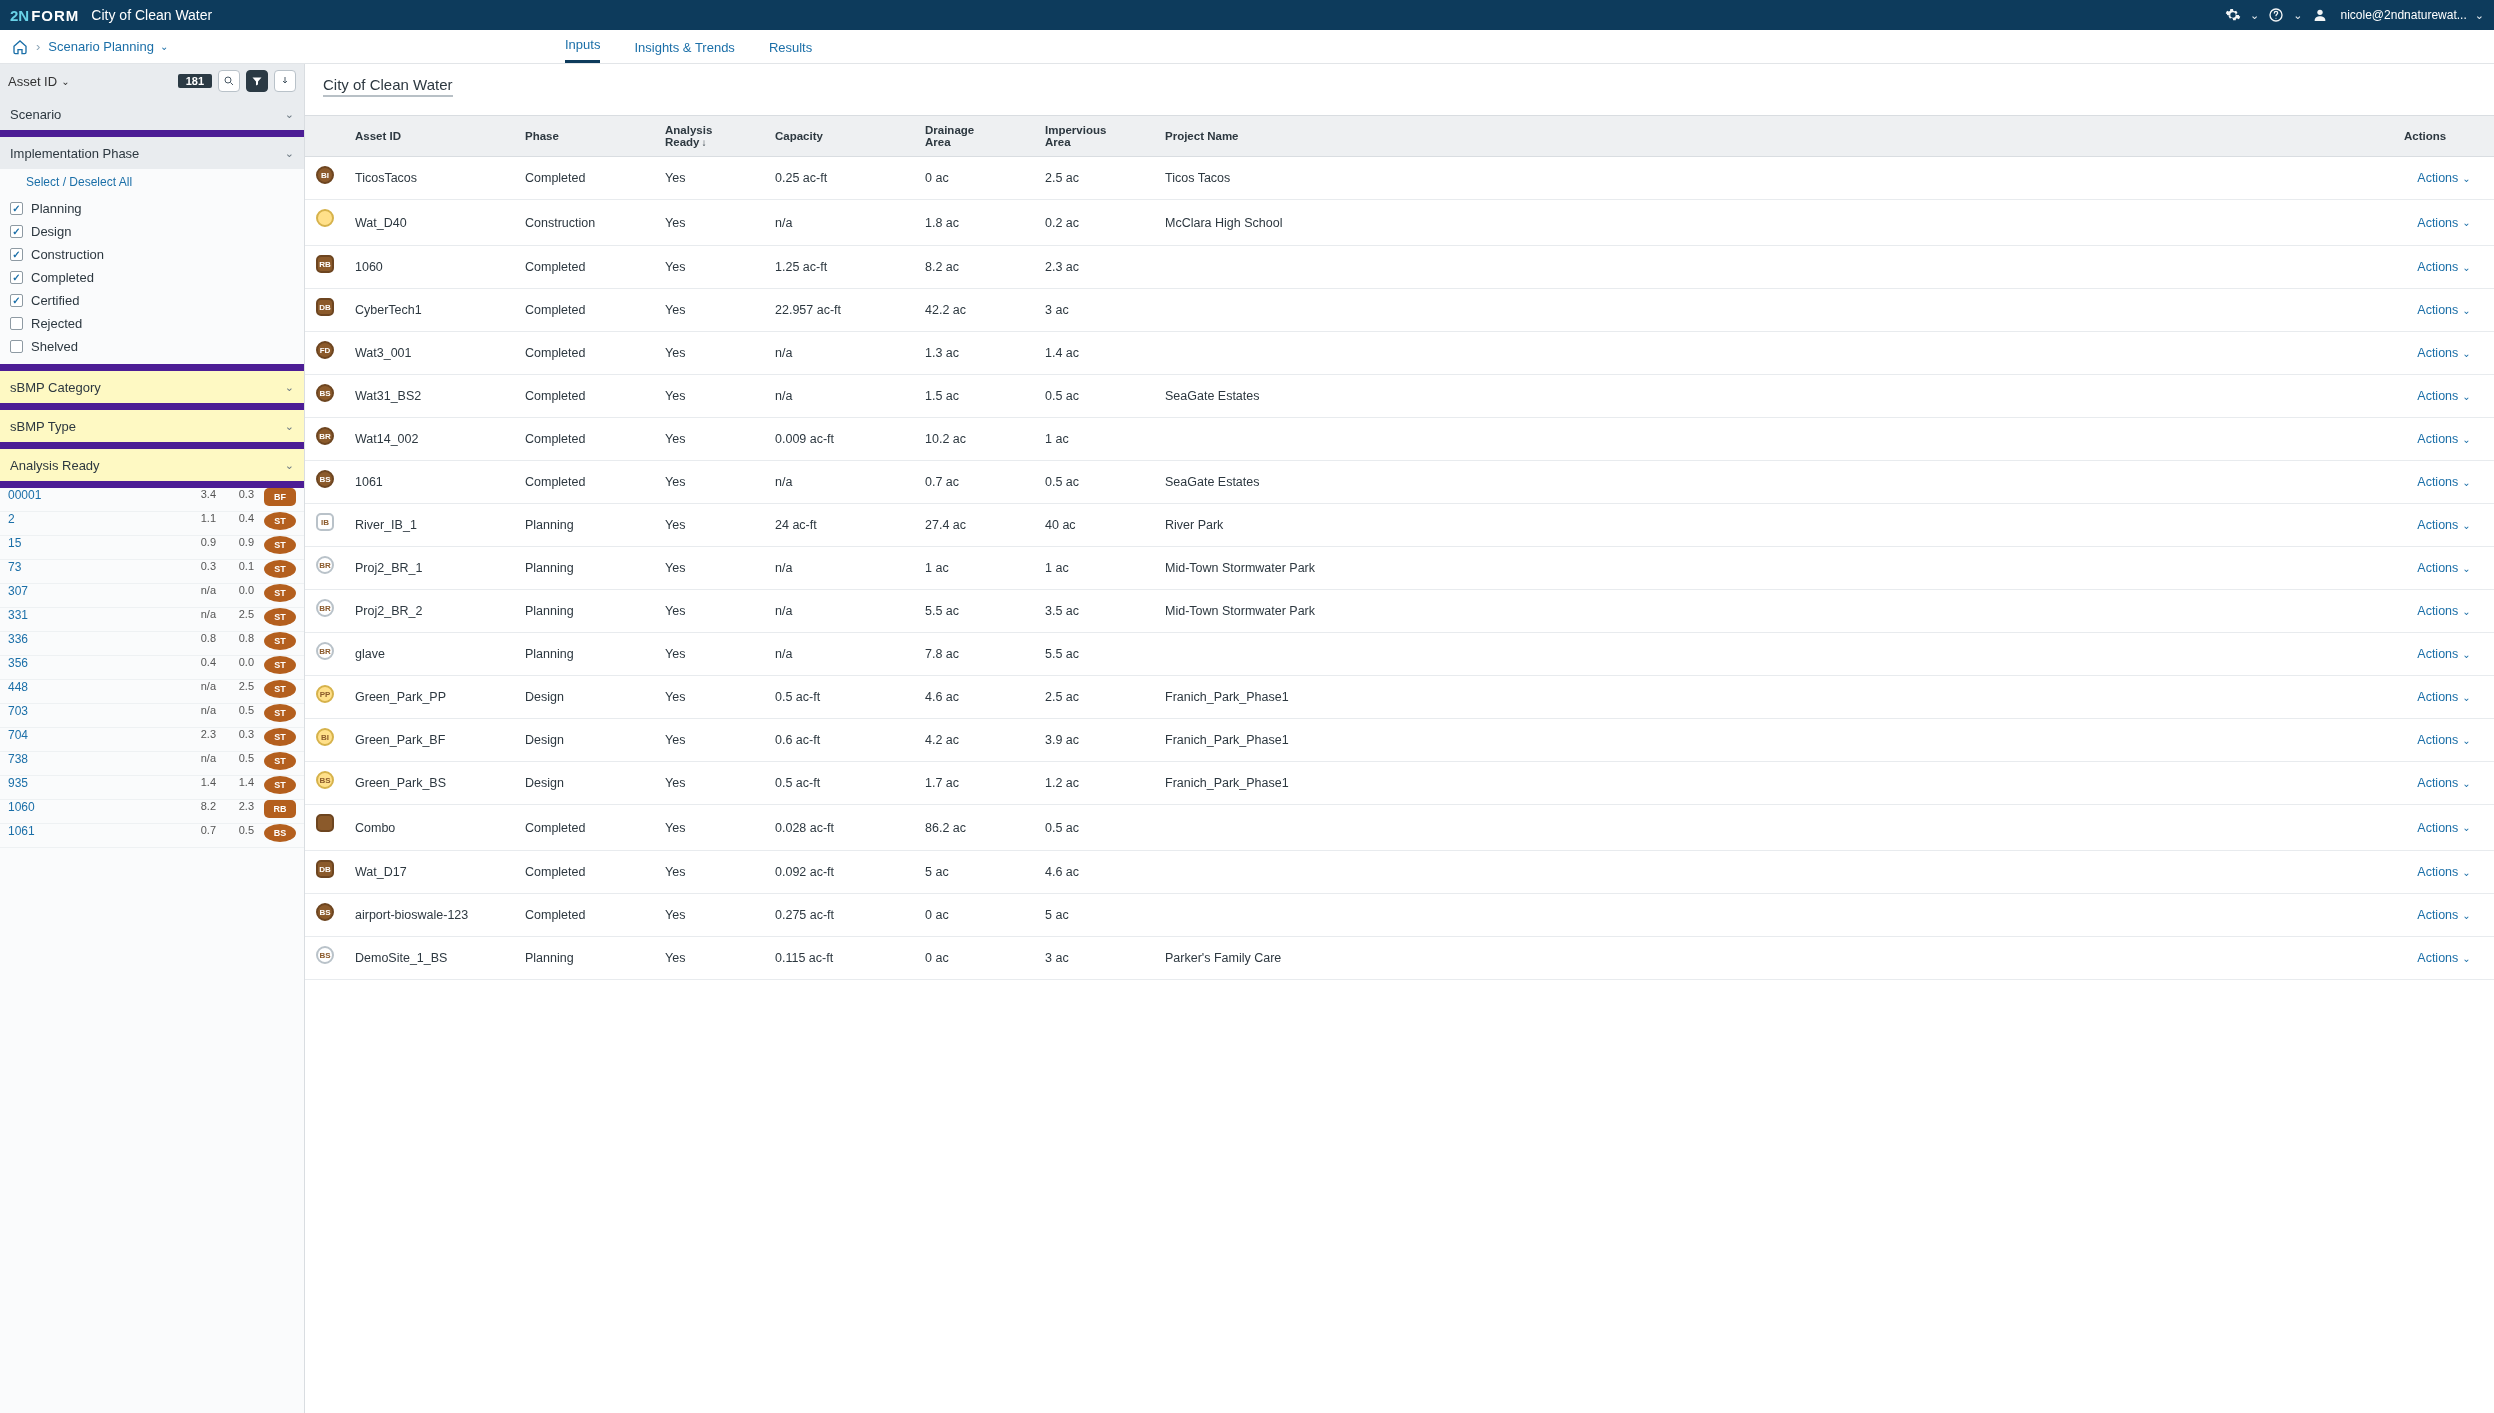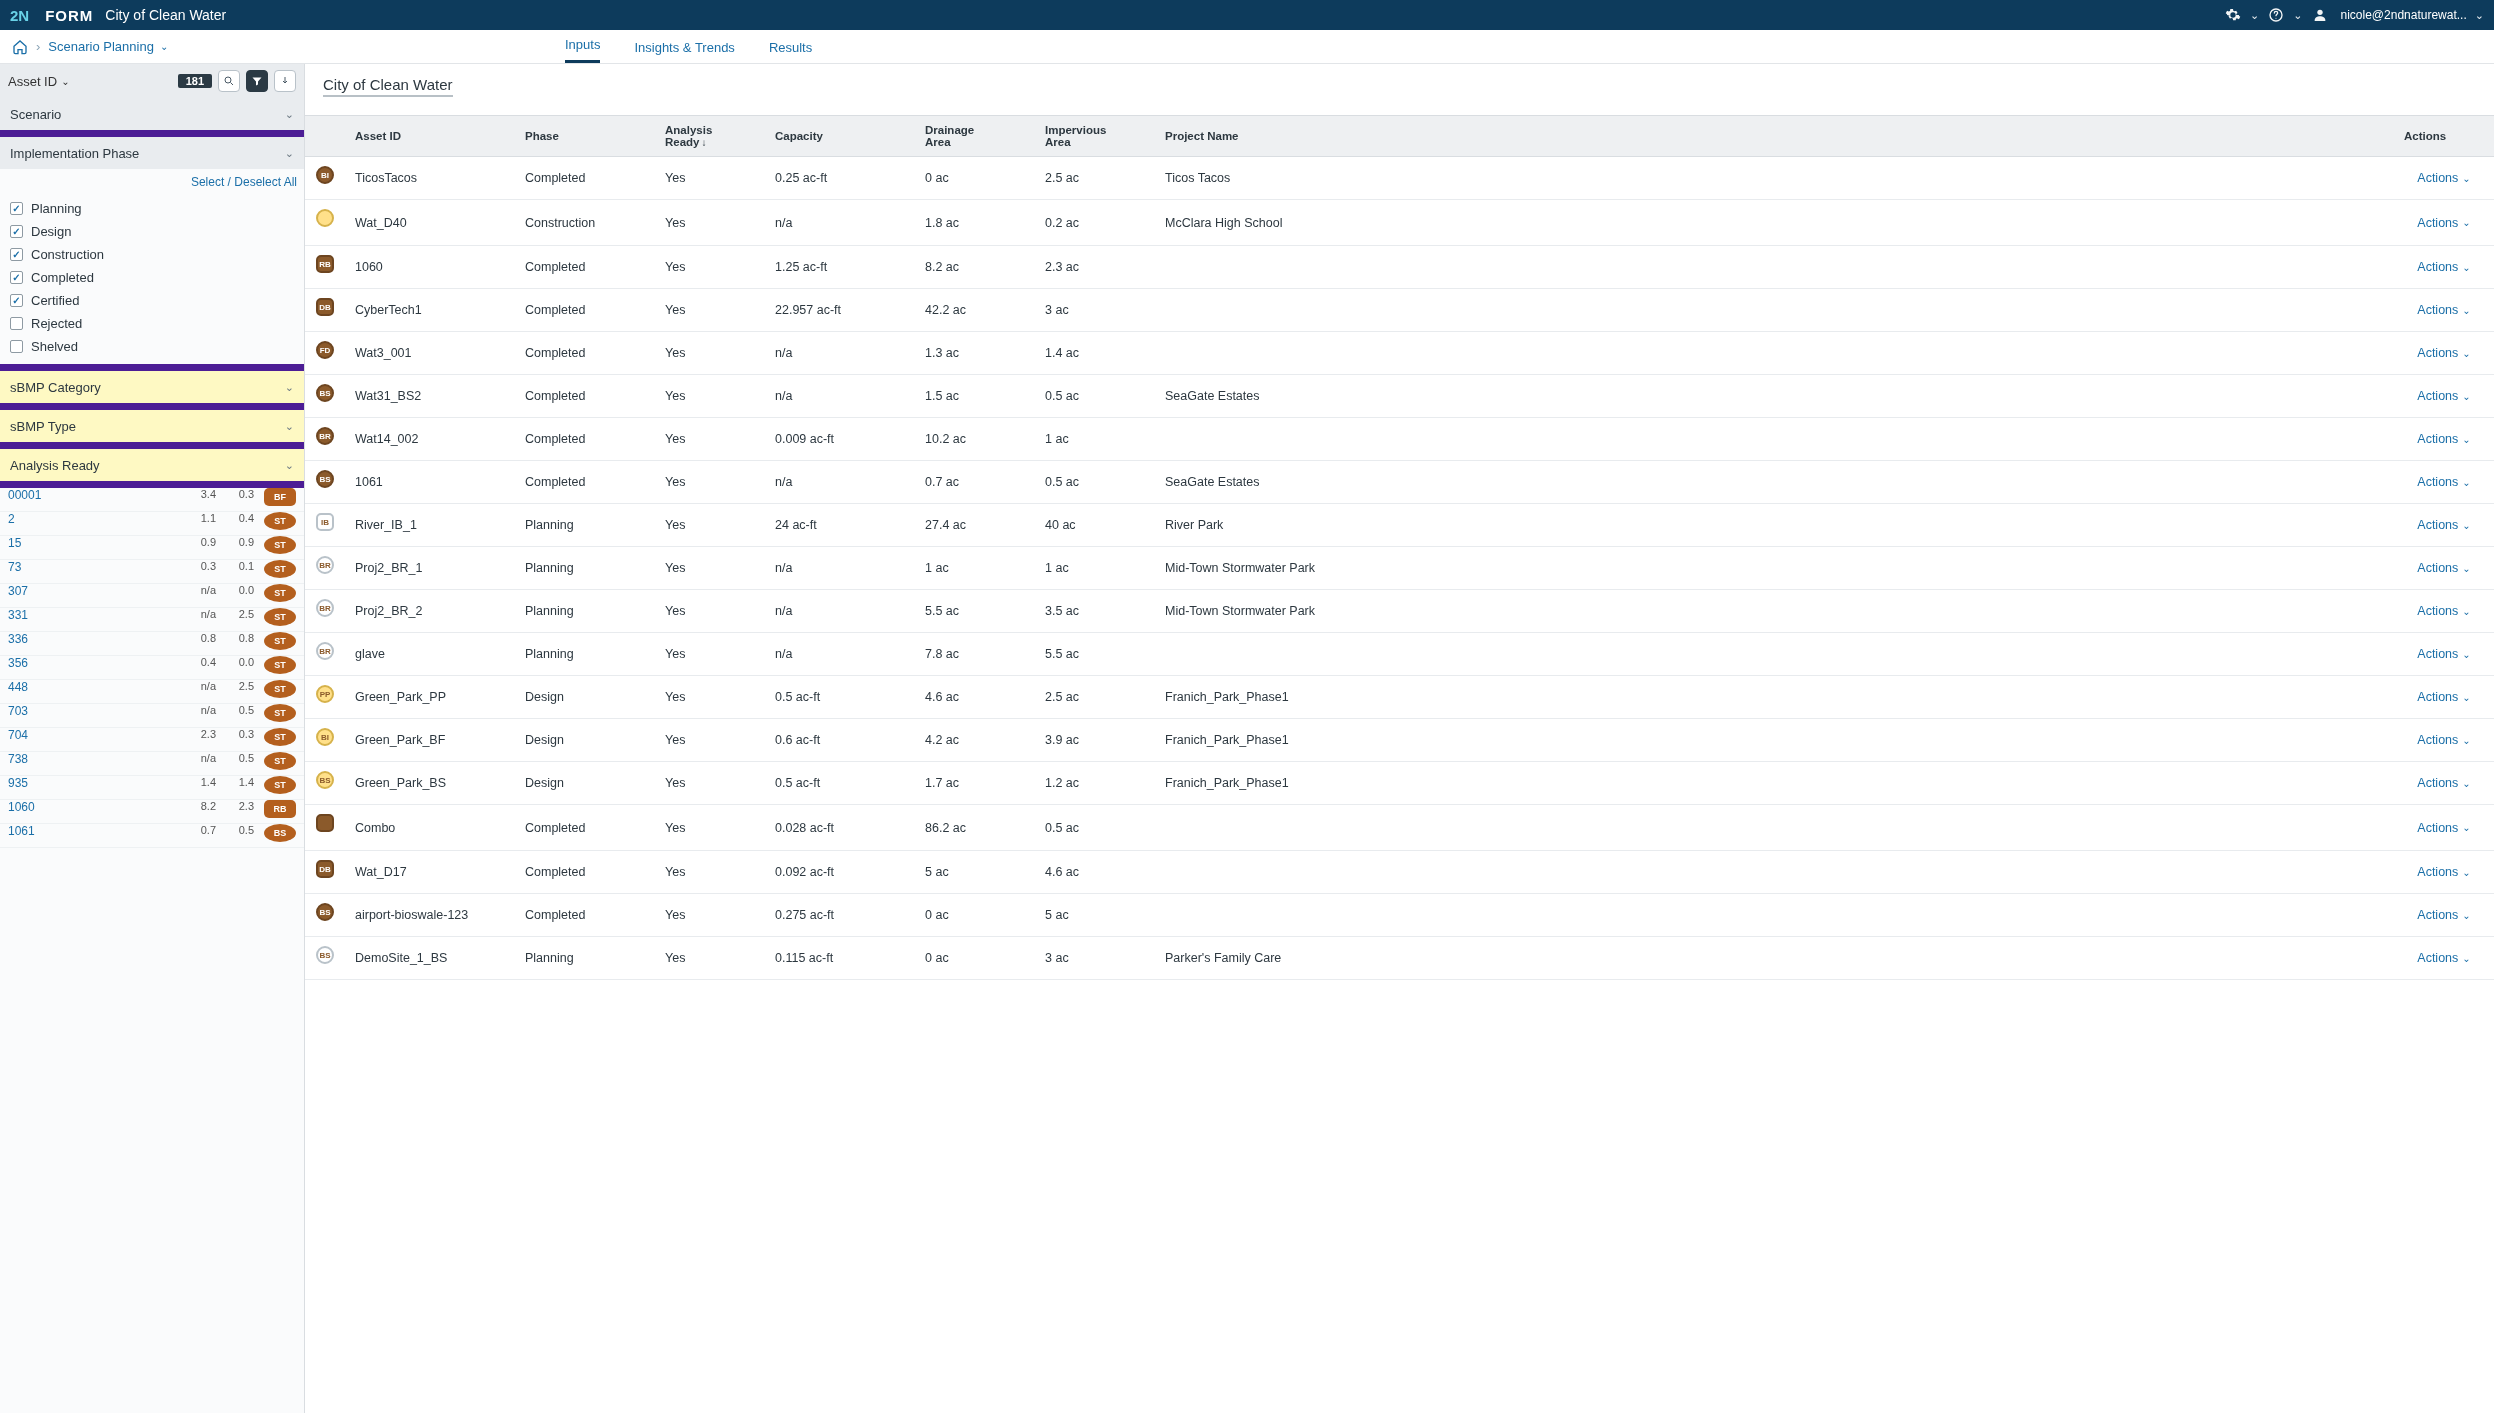--- a/index.html
+++ b/index.html
@@ -1,19 +1,19 @@
 <!DOCTYPE html>
 <html><head>
 <meta charset="utf-8">
 <style>
 * { box-sizing: border-box; margin: 0; padding: 0; }
 body { font-family: "Segoe UI", "Helvetica Neue", Arial, sans-serif; font-size: 13px; color: #333; background:#fff; }
 
 .topbar { background:#0d3b5c; color:#fff; height:30px; display:flex; align-items:center; padding:0 10px; }
-.topbar .logo { font-weight:600; font-size:15px; display:flex; align-items:center; gap:16px;}
+.topbar .logo { font-weight:600; font-size:15px; display:flex; align-items:center; gap:2px;}
 .topbar .logo .two { color:#69d2e7; font-weight:700;}
 .topbar .logo .form { letter-spacing:1px; }
 .topbar .city { margin-left:12px; font-weight:400; font-size:14px;}
 .topbar .right { margin-left:auto; display:flex; align-items:center; gap:8px;}
 .topbar .right .ic { width:18px; height:18px; display:inline-flex; align-items:center; justify-content:center; opacity:0.95;}
 .topbar .right .chev { font-size:11px; opacity:0.9;}
 .topbar .right .user { font-size:12px; margin-left:4px;}
 
 .navrow { display:flex; align-items:center; border-bottom:1px solid #e2e5e8; height:34px;}
 .crumbs { display:flex; align-items:center; gap:8px; padding:0 12px; color:#1b6fa8; font-size:13px; width:305px; flex:0 0 305px;}
@@ -30,21 +30,21 @@
 .filterhead { background:#e9ecef; height:34px; display:flex; align-items:center; padding:0 8px; gap:6px;}
 .filterhead .lbl { font-weight:500; font-size:13px; display:flex; align-items:center; gap:4px;}
 .filterhead .spacer { flex:1;}
 .filterhead .pill { background:#2b3a44; color:#fff; border-radius:2px; padding:1px 8px; font-size:11px; font-weight:600;}
 .filterhead .tool { width:22px; height:22px; border:1px solid #b9c2c9; border-radius:4px; display:flex; align-items:center; justify-content:center; background:#fff; font-size:12px; color:#4a5a66;}
 .filterhead .tool.dark { background:#2b3a44; color:#fff; border-color:#2b3a44;}
 .accord { border-bottom:7px solid #4c1d95;}
 .accord .ahdr { background:#e9ecef; height:32px; display:flex; align-items:center; padding:0 10px; font-size:13px; color:#2d3840; justify-content:space-between; cursor:pointer;}
 .accord .ahdr.light { background:#fef9c3;}
 .accord .chev { font-size:11px; color:#6d7a84;}
-.selall { text-align:right; color:#1b6fa8; font-size:12px; padding:6px 7px;}
+.selall { text-align:left; color:#1b6fa8; font-size:12px; padding:6px 26px;}
 .checks { padding:2px 8px 6px;}
 .checks .chk { display:flex; align-items:center; gap:8px; padding:4px 2px; font-size:13px; color:#2d3840;}
 .checks .cbox { width:13px; height:13px; border:1px solid #8e9aa3; border-radius:2px; display:inline-flex; align-items:center; justify-content:center; background:#fff;}
 .checks .cbox.checked::after { content:"✓"; font-size:10px; color:#1b6fa8; line-height:1; font-weight:700;}
 .assetlist { flex:1; overflow:auto;}
 .assetlist .row { display:flex; height:24px; padding:0 8px; font-size:12px; border-bottom:1px solid #eef1f3;}
 .assetlist .row .aid { color:#1b6fa8; flex:1;}
 .assetlist .row .c1, .assetlist .row .c2 { width:38px; text-align:right; color:#555; font-size:11px;}
 .assetlist .row .badge { margin-left:10px; width:32px; height:18px; border-radius:5px; background:#b45f1e; color:#fff; font-size:9px; display:flex; align-items:center; justify-content:center; font-weight:700; position:relative;}
 .assetlist .row .badge.round { border-radius:50%;}

